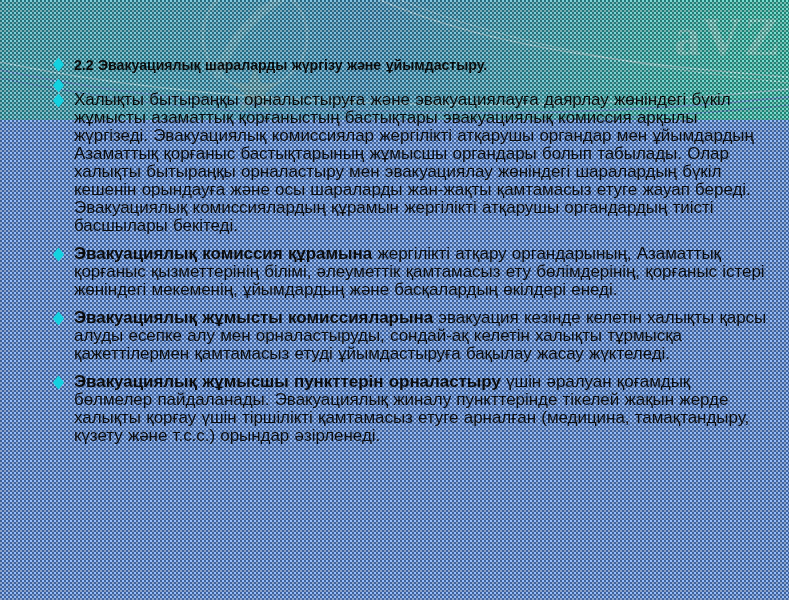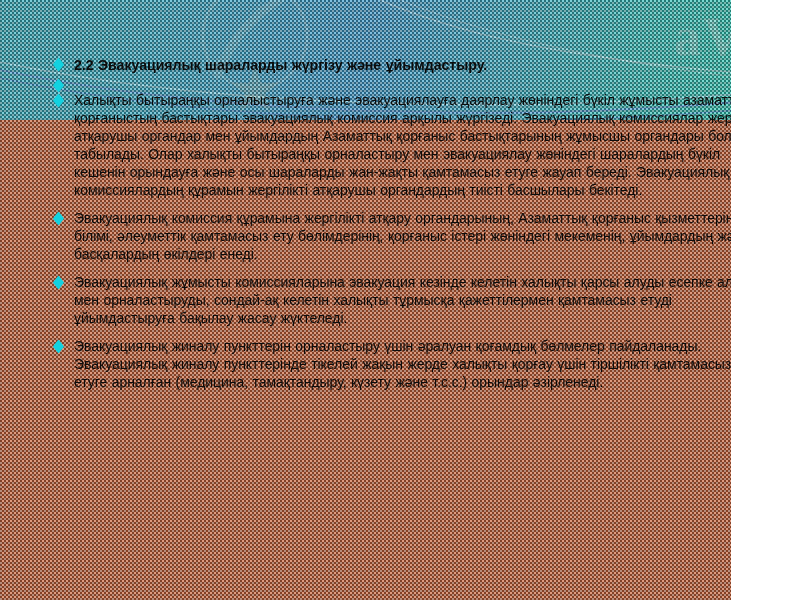--- a/index.html
+++ b/index.html
@@ -12,24 +12,24 @@
   body {
     font-family: "Liberation Sans", sans-serif;
     background: #ffffff;
     position: relative;
   }
 
   
   #slide {
     position: absolute;
     inset: 0;
-    width: 731px;
+    width: 789px;
     height: 600px;
     overflow: hidden;
-    background-color: #c2410c;
+    background-color: #3b82f6;
   }
 
   
   .texture {
     position: absolute;
     inset: 0;
     z-index: 2;
     pointer-events: none;
     background-image:
       repeating-linear-gradient(90deg,
@@ -125,32 +125,32 @@
     top: 5px;
     width: 9px;
     height: 9px;
     background: #12d2e0;
     transform: rotate(45deg) skew(6deg,6deg);
     border-radius: 1px;
   }
   .dia.small { top: 4px; }
   .para {
     color: #0c0c0c;
-    font-size: 14px;
+    font-size: 17px;
     line-height: 18.0px;
     letter-spacing: -0.05px;
     text-align: left;
     word-spacing: 0.6px;
   }
   .para.title {
     font-size: 14.2px;
     font-weight: bold;
     line-height: 19px;
   }
-  .para b { font-weight: normal; }
+  .para b { font-weight: bold; }
   .spacer-row { height: 14px; position: relative; padding-left: 22px; }
   .gap-8 { height: 8px; }
 </style>
 </head>
 <body>
 
 <div id="slide">
 
   <div class="header">
     <div class="grad"></div>
@@ -204,17 +204,17 @@
 
     <div class="bullet-row">
       <span class="dia"></span>
       <div class="para"><b>Эвакуациялық  жұмысты  комиссияларына</b><span> эвакуация кезінде  келетін халықты қарсы алуды есепке алу мен орналастыруды, сондай-ақ келетін халықты тұрмысқа қажеттілермен  қамтамасыз етуді ұйымдастыруға бақылау  жасау жүктеледі.</span></div>
     </div>
 
     <div class="gap-8"></div>
 
     <div class="bullet-row">
       <span class="dia"></span>
-      <div class="para"><b>Эвакуациялық  жиналу пункттерін орналастыру</b><span> үшін  әралуан қоғамдық бөлмелер пайдаланады. Эвакуациялық жиналу пункттерінде тікелей жақын жерде  халықты қорғау үшін тіршілікті  қамтамасыз етуге арналған (медицина, тамақтандыру, күзету  және т.с.с.) орындар әзірленеді.</span></div>
+      <div class="para"><b>Эвакуациялық  жұмысшы пункттерін орналастыру</b><span> үшін  әралуан қоғамдық бөлмелер пайдаланады. Эвакуациялық жиналу пункттерінде тікелей жақын жерде  халықты қорғау үшін тіршілікті  қамтамасыз етуге арналған (медицина, тамақтандыру, күзету  және т.с.с.) орындар әзірленеді.</span></div>
     </div>
 
   </div>
 </div>
 
 </body></html>

